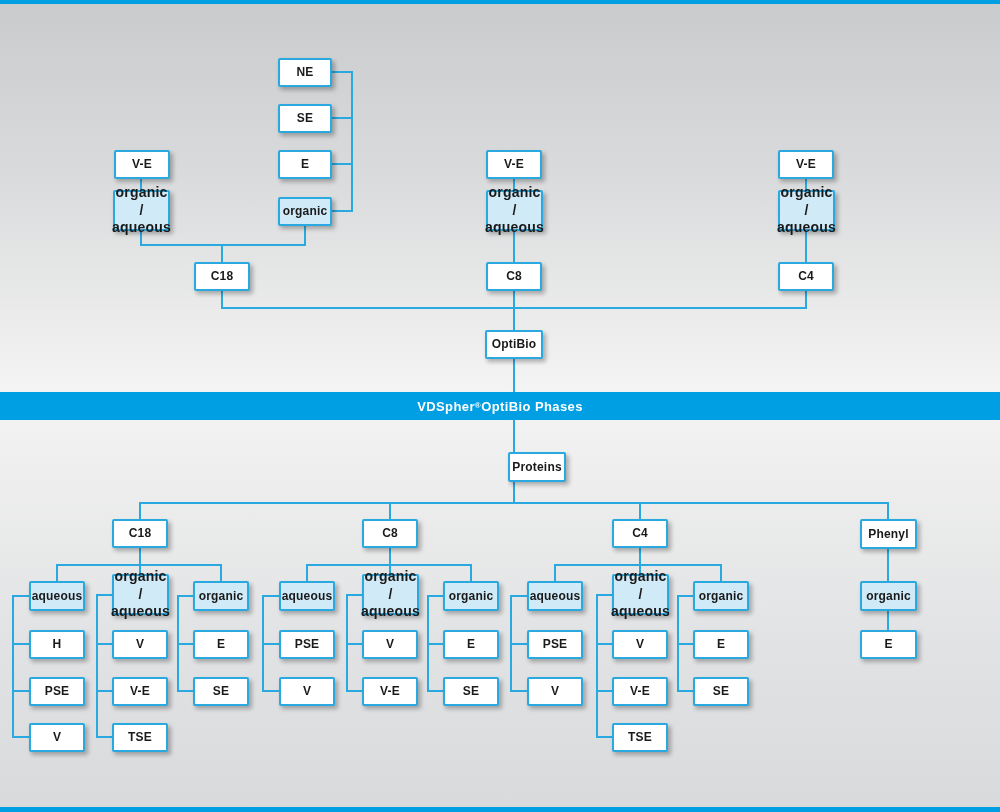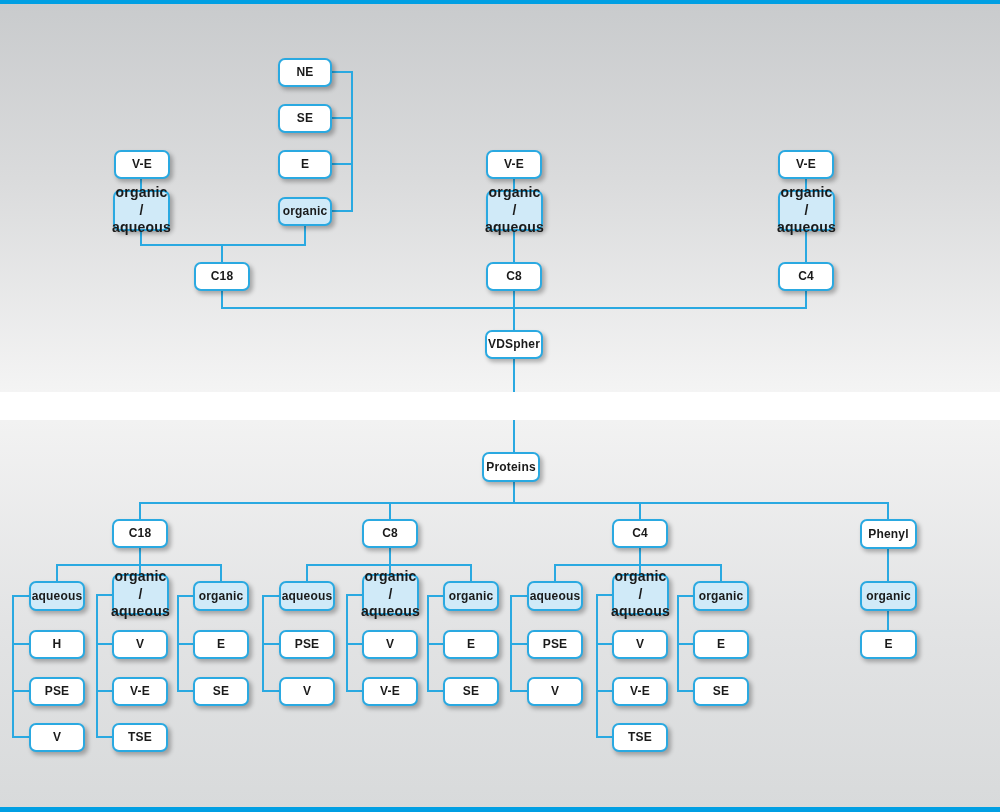--- a/index.html
+++ b/index.html
@@ -12,21 +12,21 @@
   .accent-bar{position:absolute;left:0;width:1000px;background:#009fe3;}
   #bar-top{top:0;height:4px;}
   #bar-bottom{top:807px;height:5px;}
   #banner{position:absolute;left:0;top:392px;width:1000px;height:28px;background:#009fe3;
           display:flex;align-items:center;justify-content:center;color:#fff;
           font-size:13px;font-weight:bold;letter-spacing:.4px;z-index:3;}
   #banner sup{font-size:8px;vertical-align:super;line-height:0;}
   #wires{position:absolute;left:0;top:0;z-index:1;}
   #nodes{position:absolute;left:0;top:0;width:1000px;height:812px;z-index:2;}
   .node{position:absolute;box-sizing:border-box;display:flex;align-items:center;justify-content:center;
-        background:#ffffff;border:2px solid #2aa9e1;border-radius:7px;
+        background:#ffffff;border:2px solid #2aa9e1;border-radius:2px;
         color:#1a1a1a;font-size:12px;font-weight:bold;text-align:center;
         white-space:pre-line;line-height:1.2;letter-spacing:.2px;
         box-shadow:2.5px 3px 4px rgba(0,0,0,.28);}
   .node.hl{background:#d0eaf8;}
   .node.two{font-size:14px;line-height:1.25;}
 </style>
 </head>
 <body>
 
 <div id="stage">
@@ -98,22 +98,22 @@
 aqueous</div>
       <div class="node" style="left: 194px; top: 262px; width: 56px; height: 29px;">C18</div>
       <div class="node" style="left: 486px; top: 150px; width: 56px; height: 29px;">V-E</div>
       <div class="node hl two" style="left: 486px; top: 190px; width: 57px; height: 41px;">organic /
 aqueous</div>
       <div class="node" style="left: 486px; top: 262px; width: 56px; height: 29px;">C8</div>
       <div class="node" style="left: 778px; top: 150px; width: 56px; height: 29px;">V-E</div>
       <div class="node hl two" style="left: 778px; top: 190px; width: 57px; height: 41px;">organic /
 aqueous</div>
       <div class="node" style="left: 778px; top: 262px; width: 56px; height: 29px;">C4</div>
-      <div class="node" style="left: 485px; top: 330px; width: 58px; height: 29px;">VDSpher</div>
-      <div class="node" style="left: 482px; top: 452px; width: 58px; height: 30px;">Proteins</div>
+      <div class="node" style="left: 485px; top: 330px; width: 58px; height: 29px;">OptiBio</div>
+      <div class="node" style="left: 508px; top: 452px; width: 58px; height: 30px;">Proteins</div>
       <div class="node" style="left: 112px; top: 519px; width: 56px; height: 29px;">C18</div>
       <div class="node" style="left: 362px; top: 519px; width: 56px; height: 29px;">C8</div>
       <div class="node" style="left: 612px; top: 519px; width: 56px; height: 29px;">C4</div>
       <div class="node" style="left: 860px; top: 519px; width: 57px; height: 30px;">Phenyl</div>
       <div class="node hl" style="left: 29px; top: 581px; width: 56px; height: 30px;">aqueous</div>
       <div class="node hl two" style="left: 112px; top: 574px; width: 57px; height: 41px;">organic /
 aqueous</div>
       <div class="node hl" style="left: 193px; top: 581px; width: 56px; height: 30px;">organic</div>
       <div class="node" style="left: 29px; top: 630px; width: 56px; height: 29px;">H</div>
       <div class="node" style="left: 29px; top: 677px; width: 56px; height: 29px;">PSE</div>
@@ -141,13 +141,18 @@
       <div class="node" style="left: 527px; top: 677px; width: 56px; height: 29px;">V</div>
       <div class="node" style="left: 612px; top: 630px; width: 56px; height: 29px;">V</div>
       <div class="node" style="left: 612px; top: 677px; width: 56px; height: 29px;">V-E</div>
       <div class="node" style="left: 612px; top: 723px; width: 56px; height: 29px;">TSE</div>
       <div class="node" style="left: 693px; top: 630px; width: 56px; height: 29px;">E</div>
       <div class="node" style="left: 693px; top: 677px; width: 56px; height: 29px;">SE</div>
       <div class="node hl" style="left: 860px; top: 581px; width: 57px; height: 30px;">organic</div>
       <div class="node" style="left: 860px; top: 630px; width: 57px; height: 29px;">E</div>
     </div>
 
+  <div id="banner">
+    <span>VDSpher</span>
+      <sup>®</sup>
+      <span> OptiBio Phases</span>
+  </div>
 </div>
 
 </body></html>

